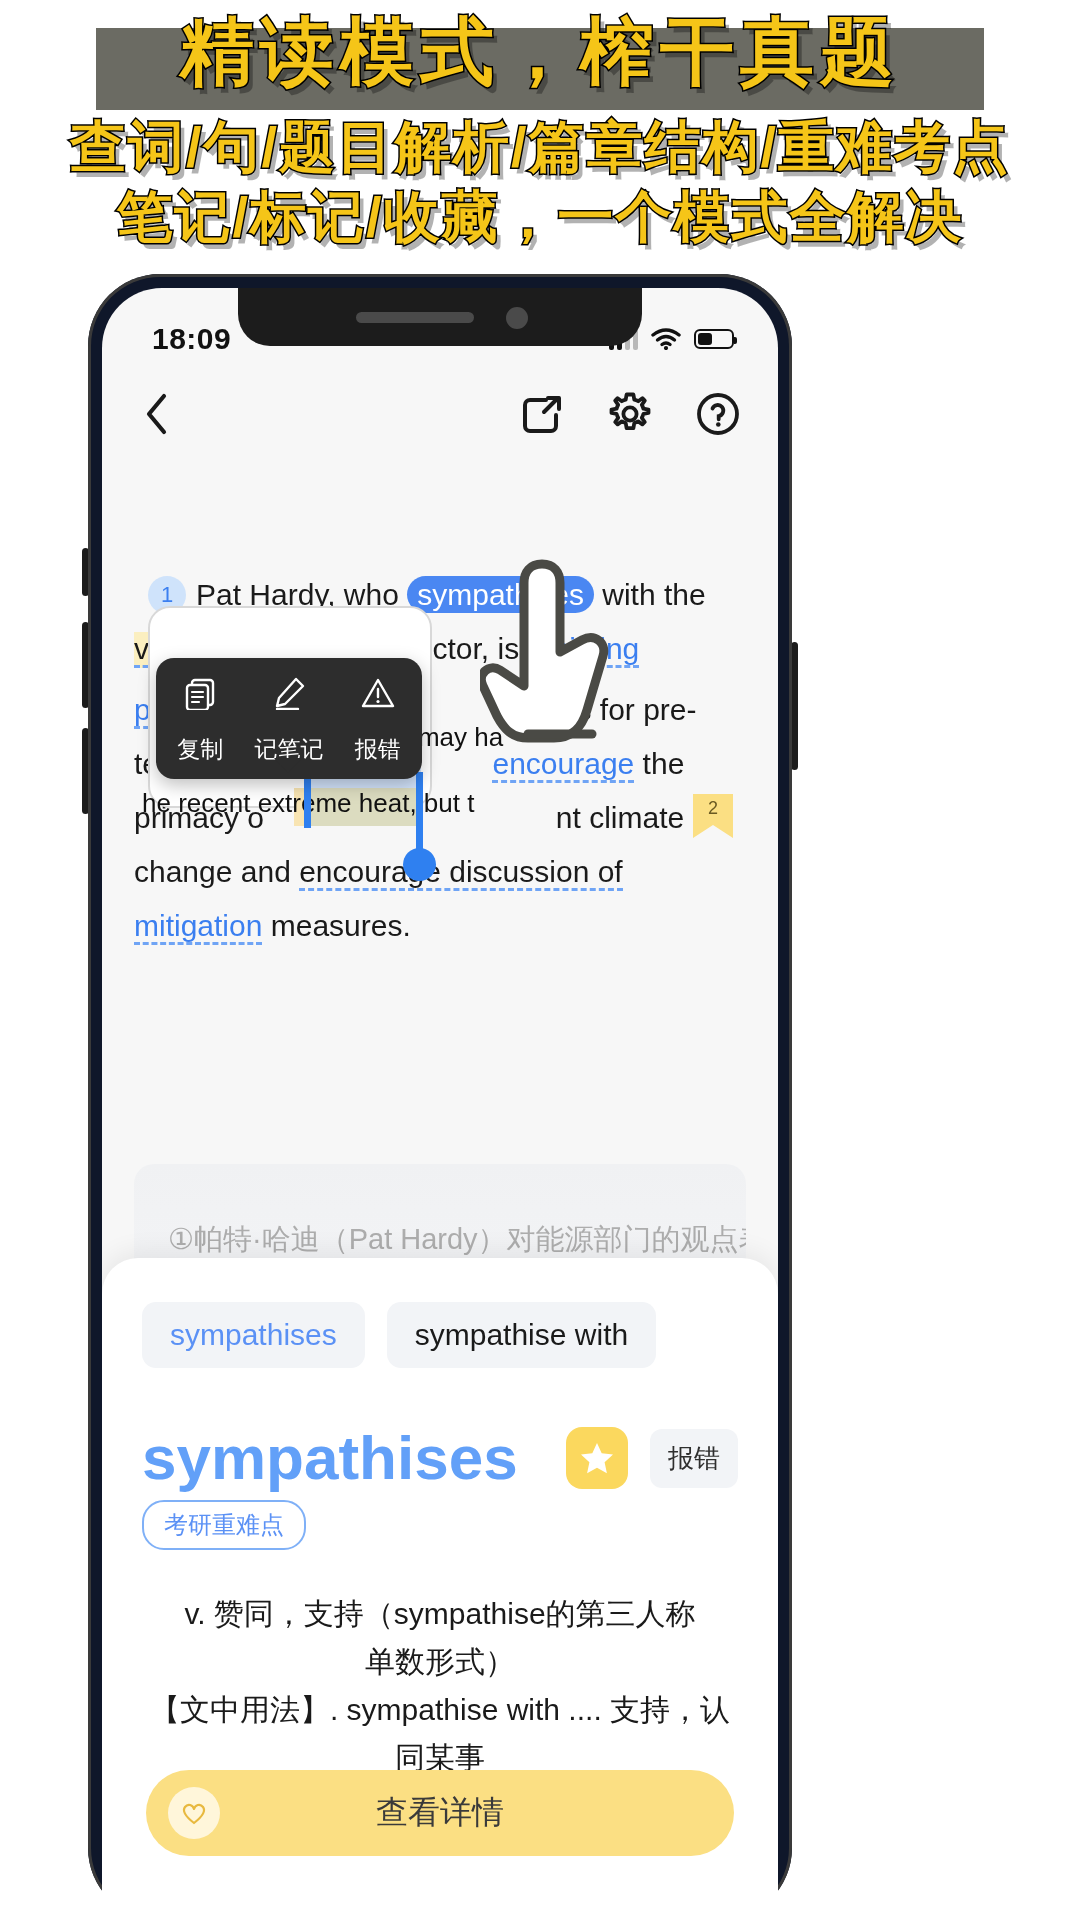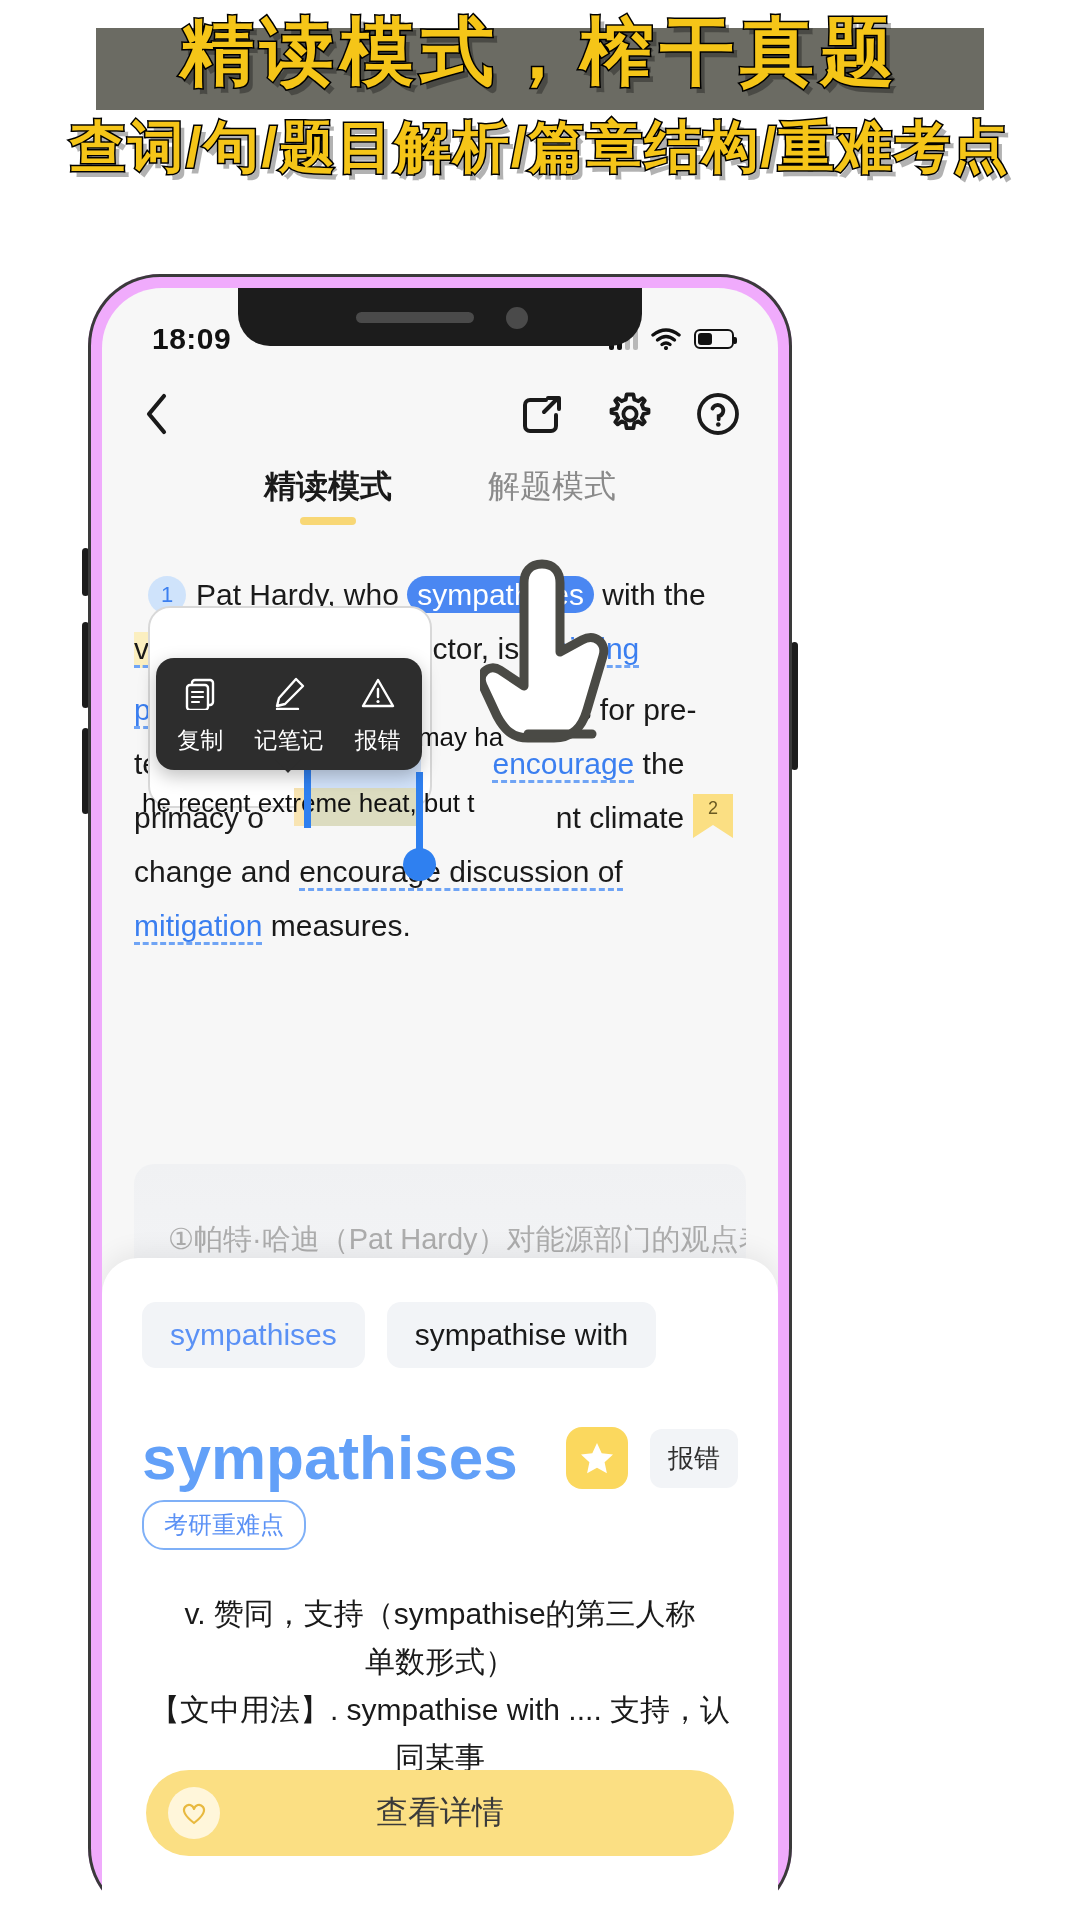--- a/index.html
+++ b/index.html
@@ -25,21 +25,21 @@
     letter-spacing: 2px;
   }
   .promo-title { top: 6px; font-size: 74px; line-height: 92px; letter-spacing: 6px; font-family: Liberation Serif, serif; }
   .promo-sub1  { top: 112px; font-size: 56px; line-height: 70px; }
   .promo-sub2  { top: 182px; font-size: 56px; line-height: 70px; }
 
   
   .phone-wrap { position: absolute; left: 0; top: 262px; width: 1080px; height: 1658px; }
   .phone {
     position: absolute; left: 88px; top: 12px; width: 704px; height: 1646px;
-    background: #f0abfc; border-radius: 72px;
+    background: #0f172a; border-radius: 72px;
     box-shadow: 0 0 0 3px #3a3a3a inset;
   }
   .phone-inner {
     position: absolute; left: 14px; top: 14px; right: 14px; bottom: 0;
     background: #f7f7f7; border-radius: 60px 60px 0 0; overflow: hidden;
   }
   .notch {
     position: absolute; left: 50%; transform: translateX(-50%); top: 0;
     width: 404px; height: 58px; background: #1c1c1c;
     border-radius: 0 0 32px 32px; z-index: 30;
@@ -145,21 +145,21 @@
     color: #adadad; font-size: 29px; line-height: 46px; white-space: nowrap; overflow: hidden;
   }
 
   
   .ctx-wrap { position: absolute; left: 54px; top: 370px; z-index: 18; }
   .ctx-menu {
     width: 266px; background: #2d2d2d; border-radius: 18px;
     padding: 18px 0 16px; display: flex; justify-content: space-around;
     box-shadow: 0 6px 18px rgba(0,0,0,.25);
   }
-  .ctx-item { display: flex; flex-direction: column; align-items: center; gap: 16px; width: 84px; }
+  .ctx-item { display: flex; flex-direction: column; align-items: center; gap: 25px; width: 84px; }
   .ctx-label { color: #fff; font-size: 23px; line-height: 28px; }
   .ctx-tail {
     position: absolute; left: 118px; top: 100px;
     width: 0; height: 0; border-left: 14px solid transparent;
     border-right: 14px solid transparent; border-top: 15px solid #2d2d2d;
   }
 
   
   .sel-card {
     position: absolute; left: 46px; top: 318px; width: 284px; height: 202px;
@@ -224,20 +224,21 @@
     display: flex; align-items: center; justify-content: center;
   }
 </style>
 </head>
 <body>
 
 <div class="promo">
   <div class="promo-band"></div>
   <div class="promo-line promo-title">精读模式，榨干真题</div>
   <div class="promo-line promo-sub1">查词/句/题目解析/篇章结构/重难考点</div>
+  <div class="promo-line promo-sub2">笔记/标记/收藏，一个模式全解决</div>
 </div>
 
 <div class="phone-wrap">
 
   <div class="side-btn sb-l1"></div>
   <div class="side-btn sb-l2"></div>
   <div class="side-btn sb-l3"></div>
   <div class="side-btn sb-r1"></div>
 
   <div class="phone">
@@ -294,30 +295,20 @@
           <div class="icon-btn">
             <svg width="46" height="46" viewBox="0 0 46 46">
               <circle cx="23" cy="23" r="19" stroke="#1a1a1a" stroke-width="3.8" fill="none"></circle>
               <path d="M17.5 17.5 a5.6 5.6 0 1 1 6.2 7.6 v3.2" stroke="#1a1a1a" stroke-width="3.8" fill="none" stroke-linecap="round"></path>
               <circle cx="23.3" cy="33.5" r="2.3" fill="#1a1a1a"></circle>
             </svg>
           </div>
         </div>
       </div>
 
-      <div class="tabs">
-        <div class="tab active">
-          <span class="tab-label">精读模式</span>
-          <span class="tab-underline"></span>
-        </div>
-        <div class="tab">
-          <span class="tab-label">解题模式</span>
-          <span class="tab-underline"></span>
-        </div>
-      </div>
 
       <div class="article">
         <div class="para">
           <span class="para-badge">1</span>
           <span>Pat Hardy, who </span><span class="w-sel">sympathises</span><span> with the </span><span class="w-hl-yellow2">views</span>
           <span>of the </span><span class="w-hl-yellow">energy</span><span> sector, is </span><span class="w-blue">resisting proposed</span><span class="sup-num">2</span>
           <span>cl</span>&nbsp;&nbsp;&nbsp;&nbsp;&nbsp;&nbsp;&nbsp;&nbsp;&nbsp;&nbsp;&nbsp;&nbsp;&nbsp;&nbsp;&nbsp;&nbsp;&nbsp;&nbsp;&nbsp;&nbsp;&nbsp;&nbsp;&nbsp;&nbsp;&nbsp;&nbsp;<span>dards for pre-teen</span>
           <span>p</span>&nbsp;&nbsp;&nbsp;&nbsp;&nbsp;&nbsp;&nbsp;&nbsp;&nbsp;&nbsp;&nbsp;&nbsp;&nbsp;&nbsp;&nbsp;&nbsp;&nbsp;&nbsp;&nbsp;&nbsp;&nbsp;&nbsp;&nbsp;&nbsp;&nbsp;&nbsp;&nbsp;&nbsp;&nbsp;&nbsp;&nbsp;&nbsp;&nbsp;<span class="w-blue">encourage</span><span> the primacy</span>
           <span>o</span>&nbsp;&nbsp;&nbsp;&nbsp;&nbsp;&nbsp;&nbsp;&nbsp;&nbsp;&nbsp;&nbsp;&nbsp;&nbsp;&nbsp;&nbsp;&nbsp;&nbsp;&nbsp;&nbsp;&nbsp;&nbsp;&nbsp;&nbsp;&nbsp;&nbsp;&nbsp;&nbsp;&nbsp;&nbsp;&nbsp;&nbsp;&nbsp;&nbsp;&nbsp;&nbsp;<span>nt climate change and</span>
           <span class="w-dash">encourage discussion of </span><span class="w-blue">mitigation</span><span> measures.</span>

